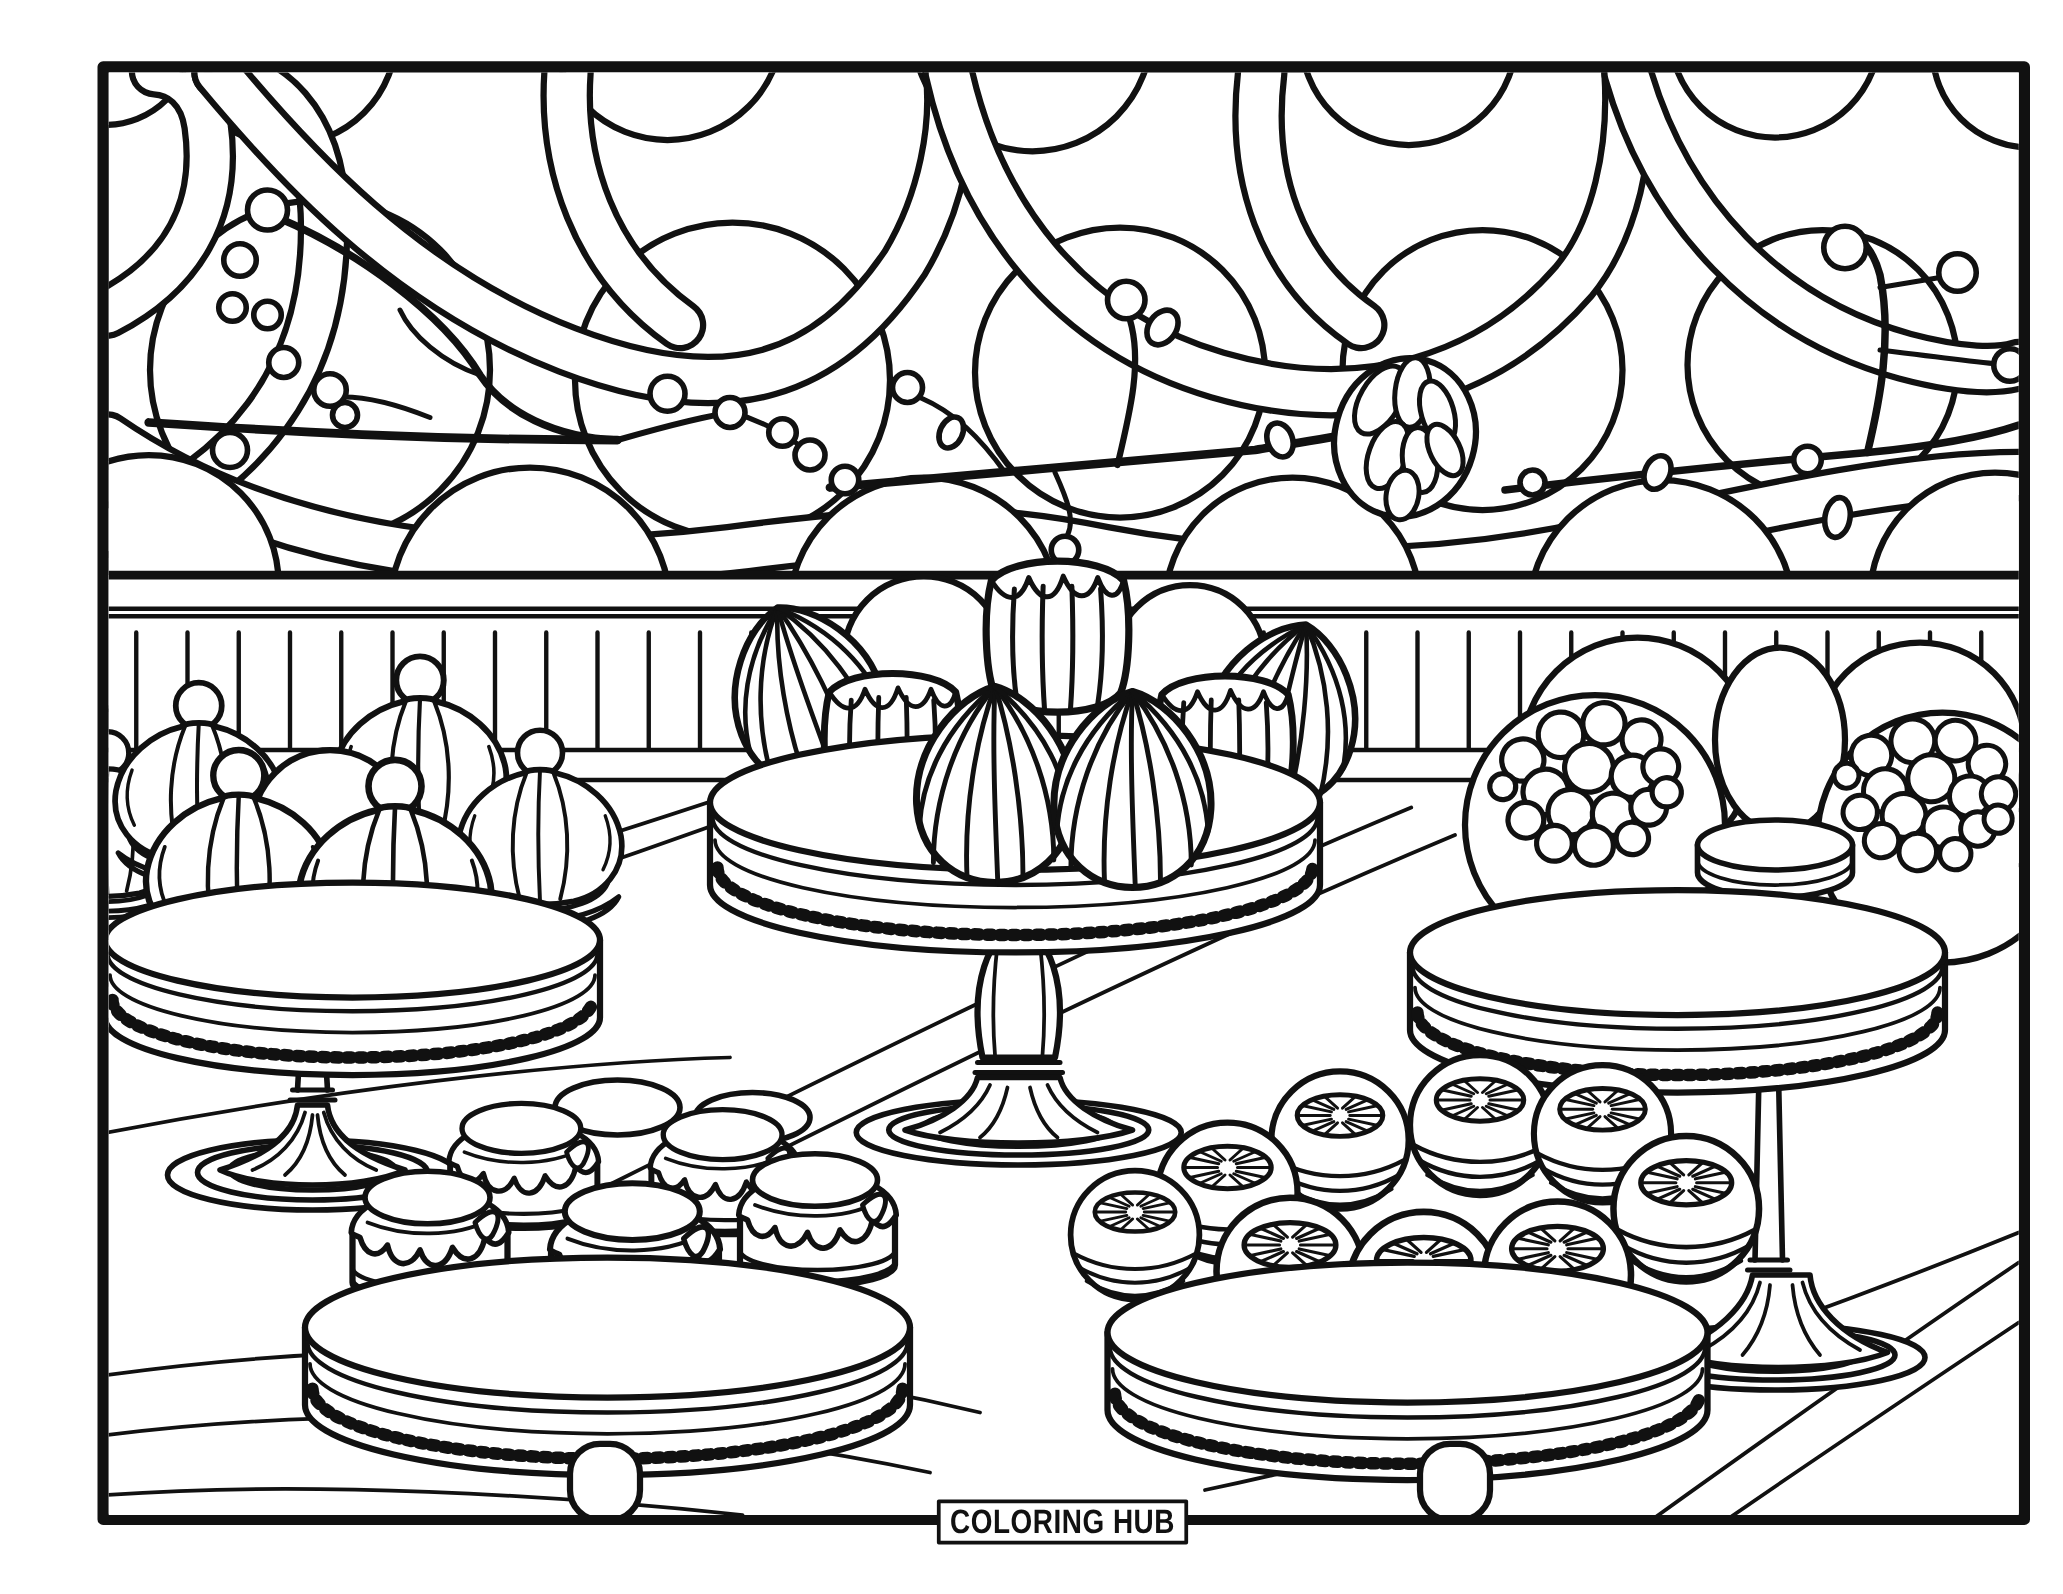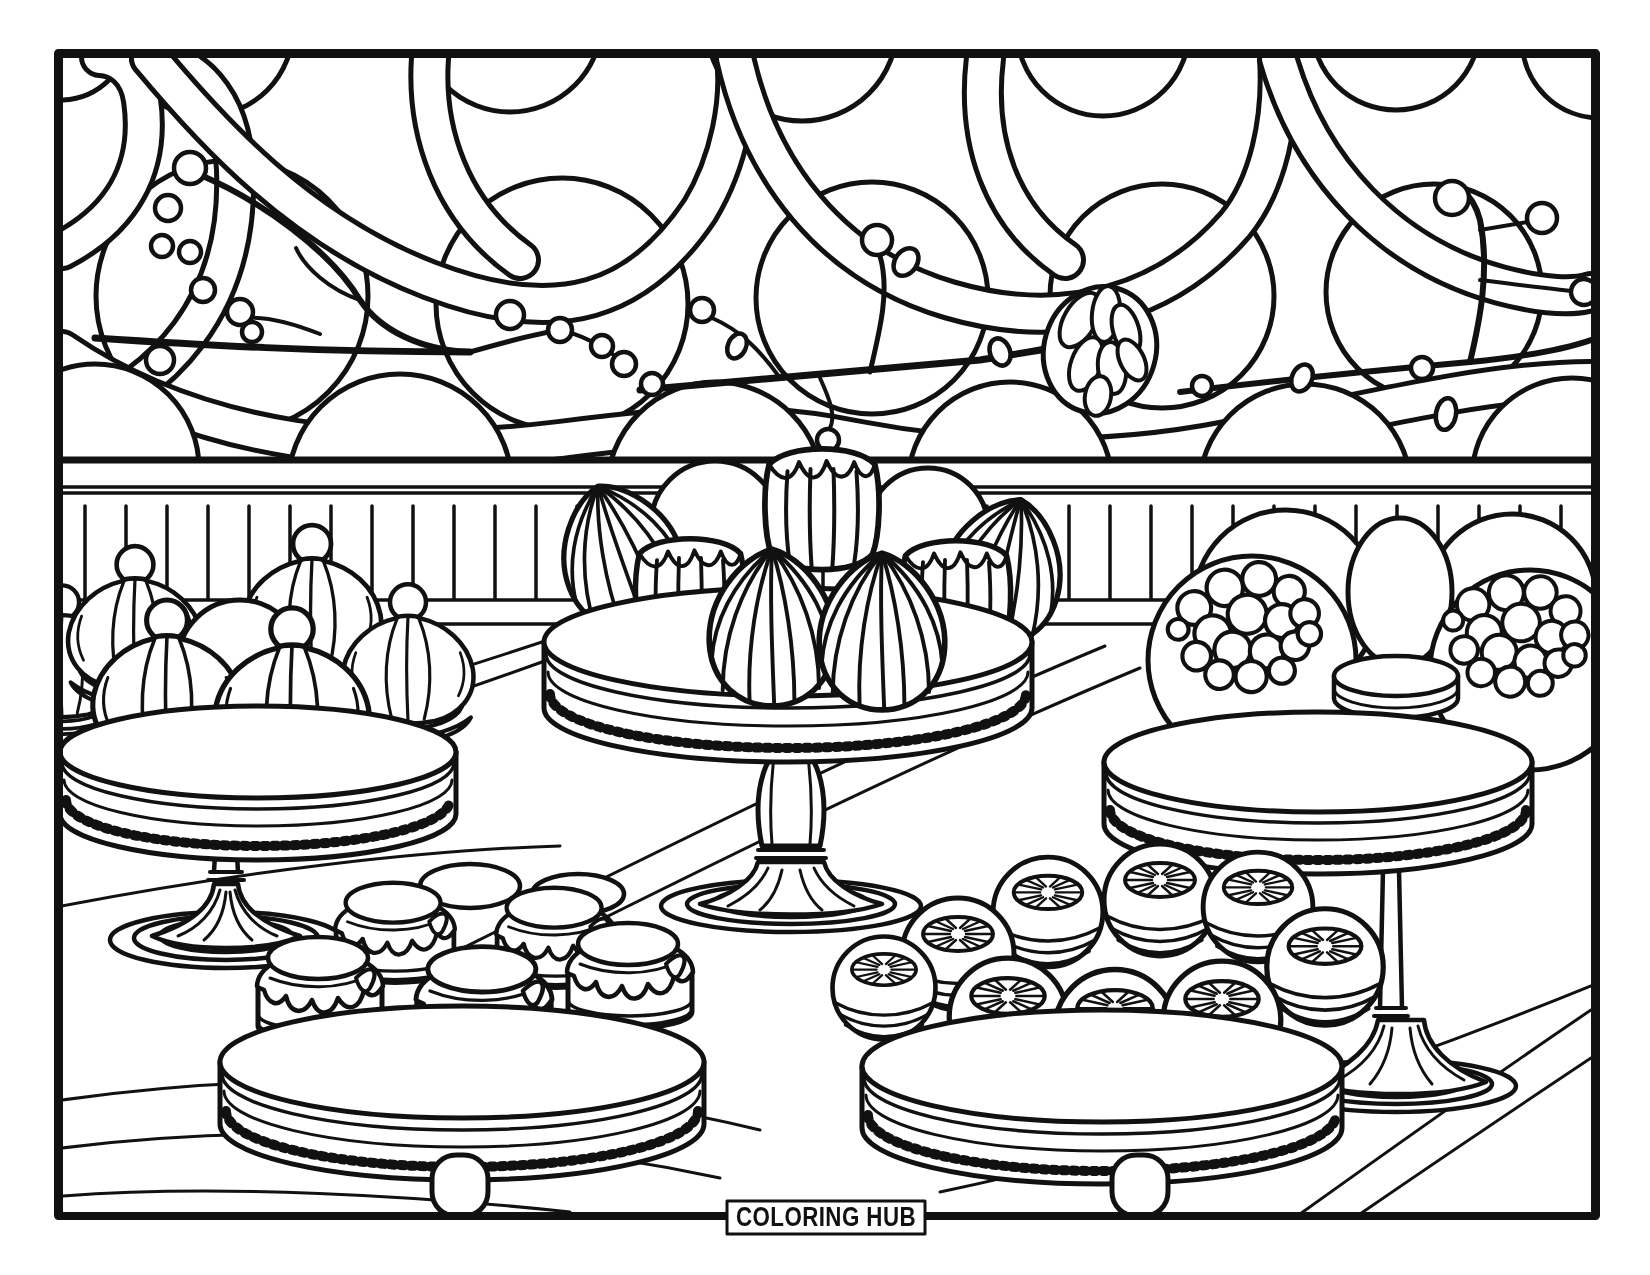--- a/index.html
+++ b/index.html
@@ -1,16 +1,16 @@
 <!DOCTYPE html>
 <html><head>
 <meta charset="utf-8">
 <style>
   html,body{margin:0;padding:0;background:#ffffff;}
-  .page{width:1540px;height:1275px;position:relative;background:#ffffff;}
+  .page{width:1540px;height:1275px;position:relative;background:#ffffff;padding-left:24px;}
   svg{display:block;}
   svg *{stroke-linecap:round;stroke-linejoin:round;}
   .wm-text{font-family:"Liberation Sans",sans-serif;font-weight:700;font-size:27px;letter-spacing:.5px;fill:#111;}
 </style>
 </head>
 <body>
 
 <div class="page">
 <svg width="1650" height="1275" viewBox="0 0 1650 1275">
   <defs>

